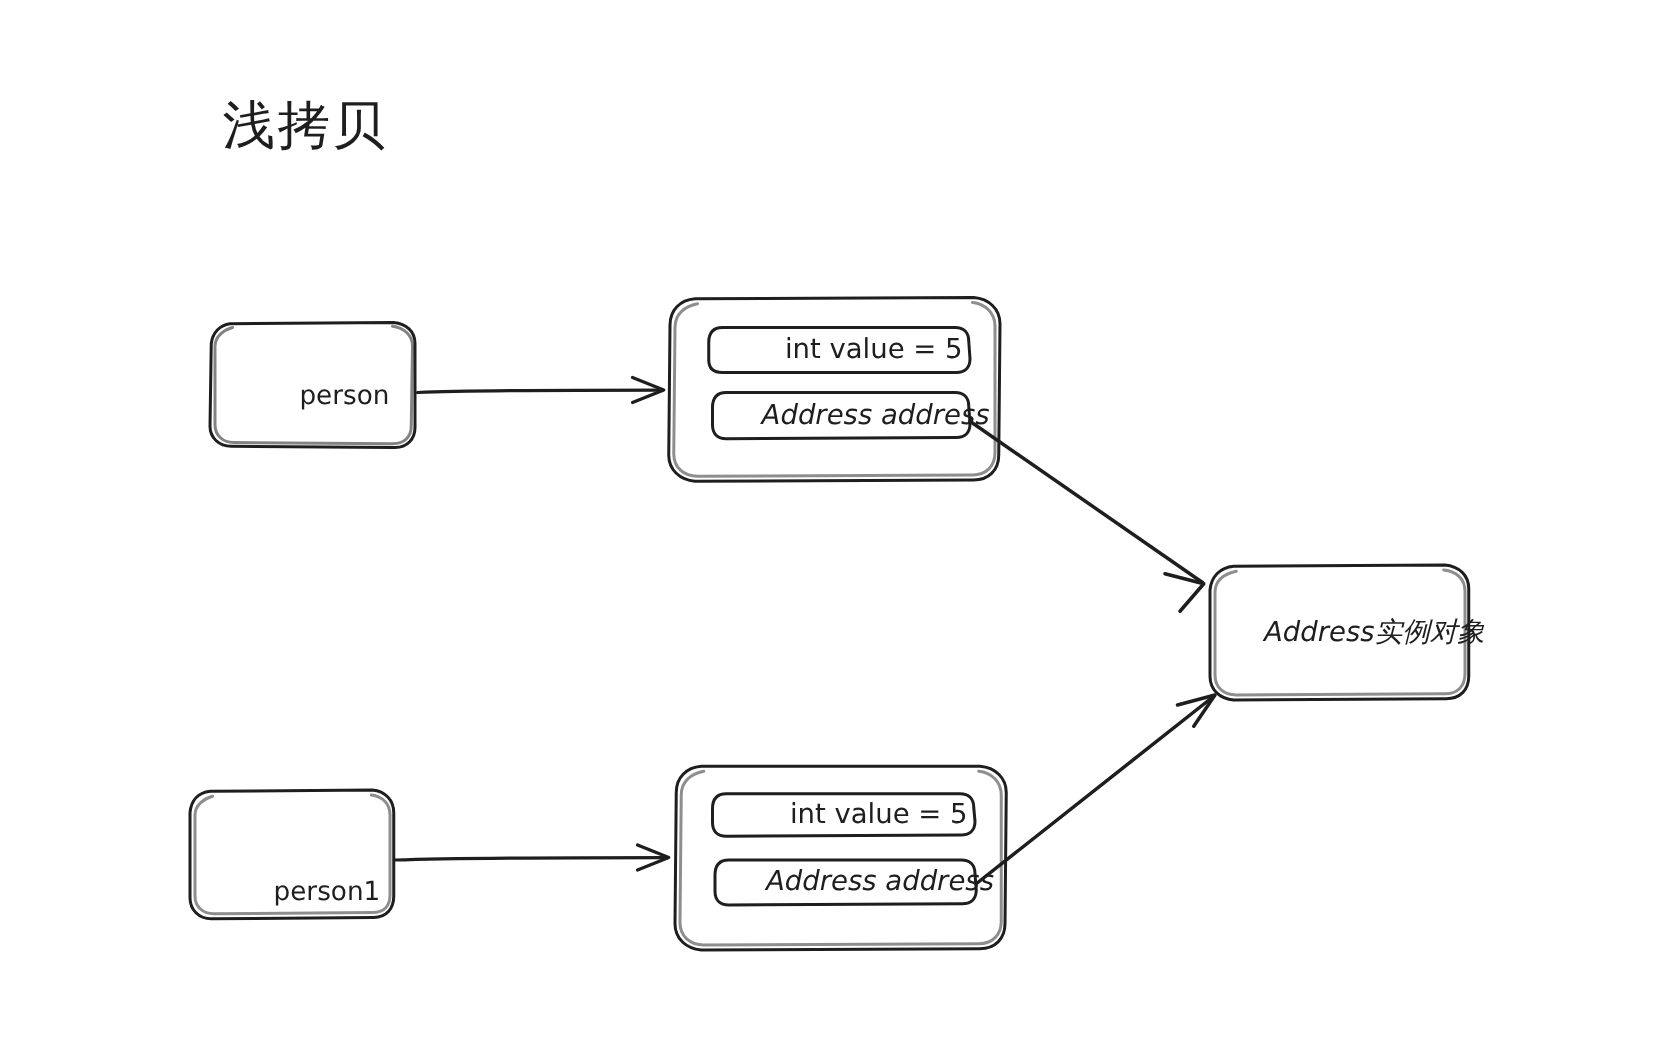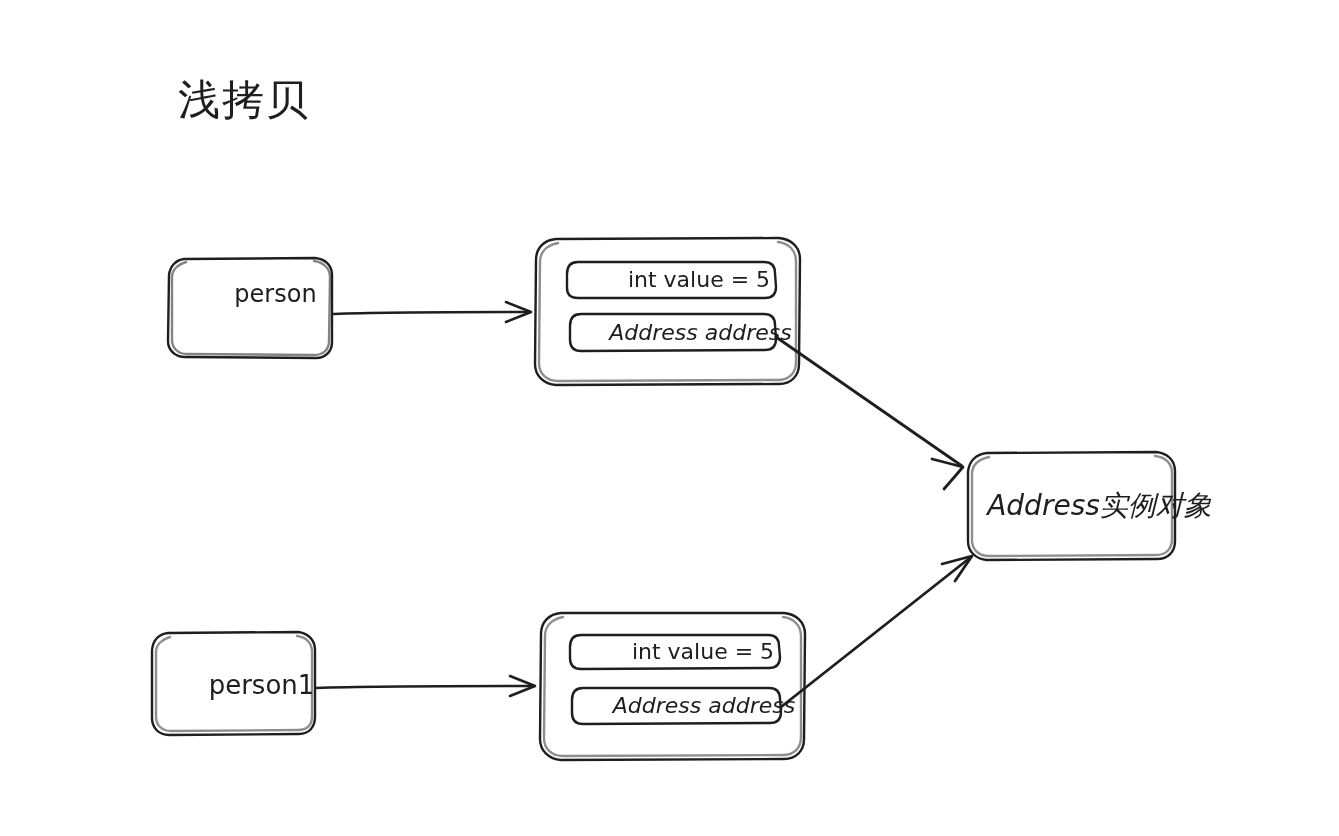--- a/index.html
+++ b/index.html
@@ -36,23 +36,23 @@
     position: absolute;
     display: flex;
     align-items: center;
     justify-content: center;
     font-family: "DejaVu Sans", sans-serif;
     color: #1e1e1e;
     white-space: nowrap;
     pointer-events: none;
     padding-left: 28px;
   }
-  .lbl-person   { left: 168px; top: 244px; width: 159px; height: 100px; font-size: 24px; }
-  .lbl-person1  { left: 152px; top: 632px; width: 163px; height: 106px; font-size: 26px; }
-  .lbl-addr-obj { left: 968px; top: 452px; width: 207px; height: 108px; font-size: 28px; font-style: italic; text-align: right; }
+  .lbl-person   { left: 168px; top: 266px; width: 159px; height: 100px; font-size: 21px; }
+  .lbl-person1  { left: 152px; top: 660px; width: 163px; height: 106px; font-size: 21px; }
+  .lbl-addr-obj { left: 968px; top: 452px; width: 207px; height: 108px; font-size: 22px; font-style: italic; text-align: right; }
   .lbl-field    { font-size: 22px; }
   .lbl-v1 { left: 567px; top: 261px; width: 208px; height: 37px; }
   .lbl-a1 { left: 570px; top: 313px; width: 205px; height: 38px; font-style: italic; }
   .lbl-v2 { left: 570px; top: 634px; width: 210px; height: 35px; }
   .lbl-a2 { left: 572px; top: 687px; width: 208px; height: 37px; font-style: italic; }
 </style>
 </head>
 <body>
 
 <div class="diagram-title">浅拷贝</div>

